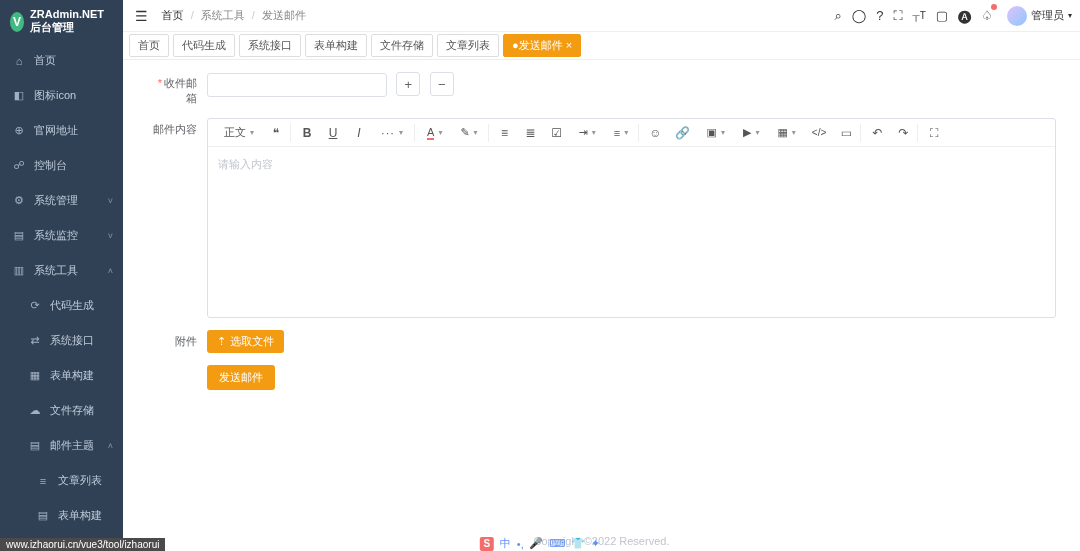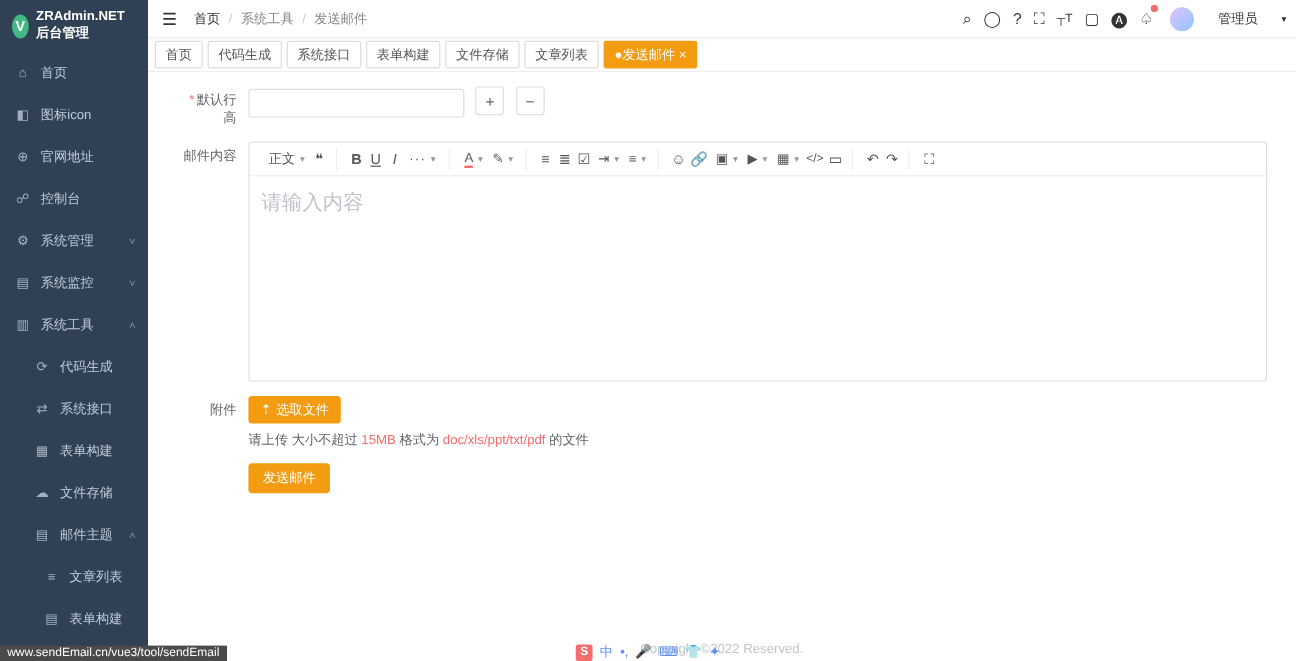--- a/index.html
+++ b/index.html
@@ -17,40 +17,40 @@
 .main{flex:1;display:flex;flex-direction:column;min-width:0}
 .topbar{display:flex;align-items:center;height:32px;padding:0 8px;border-bottom:1px solid #eee}
 .hamburger{cursor:pointer;padding:4px;font-size:14px}
 .breadcrumb{margin-left:10px;font-size:11px;color:#888}
 .breadcrumb span{color:#333}
 .breadcrumb .sep{margin:0 4px;color:#ccc}
 .top-icons{margin-left:auto;display:flex;align-items:center;gap:10px}
 .top-icons .ticon{cursor:pointer;font-size:13px;color:#333;position:relative}
 .badge{position:absolute;top:-4px;right:-4px;width:6px;height:6px;background:#f56c6c;border-radius:50%}
 .avatar{width:20px;height:20px;border-radius:50%;background:linear-gradient(135deg,#e0c3fc,#8ec5fc);margin-left:4px}
-.user{font-size:11px;cursor:pointer;display:flex;align-items:center;gap:20px}
+.user{font-size:11px;cursor:pointer;display:flex;align-items:center;gap:4px}
 .tabs{display:flex;align-items:center;height:28px;padding:0 6px;border-bottom:1px solid #eee;gap:4px}
 .tab{padding:3px 8px;font-size:11px;border:1px solid #ddd;border-radius:2px;cursor:pointer;color:#555}
 .tab.active{background:#f39c12;color:#fff;border-color:#f39c12}
 .content{flex:1;padding:12px 24px;overflow-y:auto}
 .form-row{display:flex;align-items:flex-start;margin-bottom:12px}
 .form-label{width:60px;text-align:right;padding-right:10px;font-size:11px;color:#606266;padding-top:4px}
 .form-label .req{color:#f56c6c;margin-right:2px}
 .form-control{flex:1}
 input[type=text]{height:24px;border:1px solid #dcdfe6;border-radius:3px;padding:0 8px;font-size:11px;width:180px}
 .input-full{width:100%!important}
 .btn-sq{width:24px;height:24px;border:1px solid #dcdfe6;border-radius:3px;background:#fff;cursor:pointer;font-size:13px;color:#606266;margin-left:6px;display:inline-flex;align-items:center;justify-content:center}
 .editor-wrap{border:1px solid #dcdfe6;border-radius:3px}
 .editor-toolbar{display:flex;align-items:center;border-bottom:1px solid #eee;padding:4px 6px;flex-wrap:wrap;gap:2px}
-.tb-group{display:flex;align-items:center;padding:0 6px;border-right:1px solid #eee;gap:0}
+.tb-group{display:flex;align-items:center;padding:0 6px;border-right:1px solid #eee;gap:10px}
 .tb-group:last-child{border-right:none}
 .tb-btn{cursor:pointer;font-size:12px;color:#555;min-width:16px;text-align:center;padding:2px}
 .tb-sel{font-size:11px;cursor:pointer;padding:2px 4px;color:#555;display:flex;align-items:center;gap:2px}
 .tb-sel::after{content:"▾";font-size:8px;margin-left:2px;opacity:.6}
-.editor-body{min-height:170px;padding:10px;font-size:17px;color:#c0c4cc}
+.editor-body{min-height:170px;padding:10px;font-size:11px;color:#c0c4cc}
 .switch-row{display:flex;align-items:center;gap:8px;font-size:11px}
 .switch{width:28px;height:14px;background:#dcdfe6;border-radius:7px;position:relative;cursor:pointer}
 .switch::after{content:"";width:12px;height:12px;background:#fff;border-radius:50%;position:absolute;top:1px;left:1px}
 .btn-primary{background:#f39c12;color:#fff;border:none;border-radius:3px;padding:5px 12px;font-size:11px;cursor:pointer}
 .btn-upload{background:#f39c12;color:#fff;border:none;border-radius:3px;padding:4px 10px;font-size:11px;cursor:pointer;display:inline-flex;align-items:center;gap:4px}
 .hint{font-size:11px;color:#606266;margin-top:6px}
 .hint .warn{color:#f56c6c}
 .footer{position:absolute;bottom:4px;left:123px;right:0;text-align:center;font-size:11px;color:#c0c4cc}
 .status-url{position:absolute;bottom:0;left:0;background:#4a4a4a;color:#fff;font-size:10px;padding:1px 6px}
 .ime{position:absolute;bottom:0;left:50%;transform:translateX(-50%);display:flex;align-items:center;gap:6px;font-size:11px}
@@ -166,21 +166,21 @@
         <div class="tab">代码生成</div>
         <div class="tab">系统接口</div>
         <div class="tab">表单构建</div>
         <div class="tab">文件存储</div>
         <div class="tab">文章列表</div>
         <div class="tab active">●发送邮件 ×</div>
       </div>
 
     <div class="content">
       <div class="form-row">
-        <div class="form-label"><span class="req">*</span><span>默认行高</span></div>
+        <div class="form-label"><span class="req">*</span><span>收件邮箱</span></div>
         <div class="form-control">
           <input type="text" style="">
           <button class="btn-sq">+</button>
           <button class="btn-sq">−</button>
         </div>
       </div>
 
 
       <div class="form-row">
         <div class="form-label">邮件内容</div>
@@ -233,23 +233,20 @@
       </div>
 
 
       <div class="form-row">
         <div class="form-label">附件</div>
         <div class="form-control">
           <button class="btn-upload">
               <span>⇡</span>
               <span>选取文件</span>
             </button>
-          <div class="hint">
-            <span>请上传 大小不超过 </span><span class="warn">15MB</span><span> 格式为 </span><span class="warn">doc/xls/ppt/txt/pdf</span><span> 的文件</span>
-          </div>
         </div>
       </div>
 
       <div class="form-row">
         <div class="form-label"></div>
         <div class="form-control"><button class="btn-primary">发送邮件</button></div>
       </div>
     </div>
   </div>
 
@@ -258,14 +255,14 @@
   </div>
   <div class="ime">
     <span class="s">S</span>
     <span class="i">中</span>
     <span class="i">•,</span>
     <span class="i">🎤</span>
     <span class="i">⌨</span>
     <span class="i">👕</span>
     <span class="i">✦</span>
   </div>
-  <div class="status-url">www.sendEmail.cn/vue3/tool/sendEmail</div>
+  <div class="status-url">www.izhaorui.cn/vue3/tool/izhaorui</div>
 </div>
 
 </body></html>

